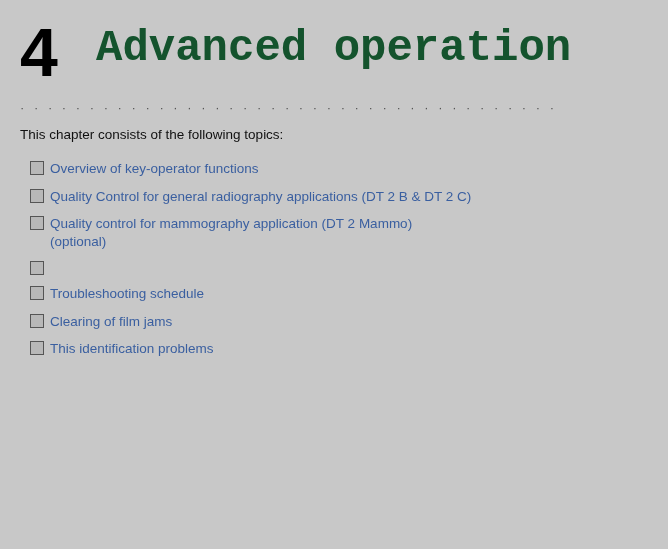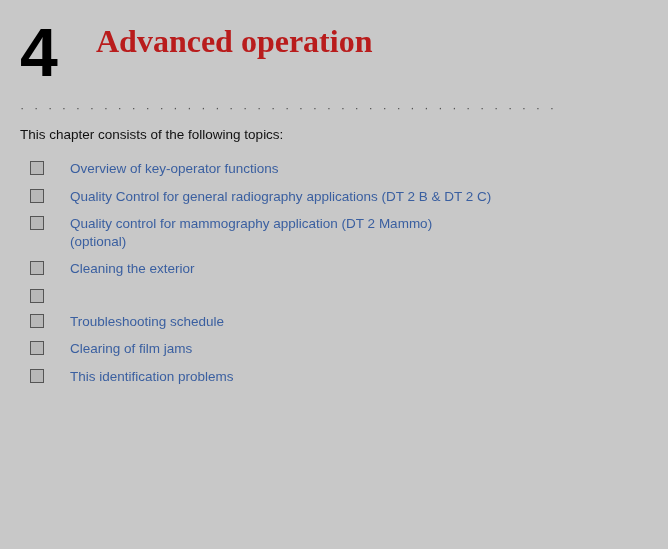--- a/index.html
+++ b/index.html
@@ -34,25 +34,25 @@
     .chapter-number {
       font-size: 68px;
       font-weight: 900;
       color: #000;
       line-height: 1;
       font-family: Arial, sans-serif;
       min-width: 60px;
     }
 
     .chapter-title {
-      font-size: 32px;
+      font-size: 44px;
       font-weight: 700;
-      color: #b91c1c;
+      color: #14532d;
       line-height: 1.2;
-      font-family: Liberation Serif, serif;
+      font-family: Liberation Mono, monospace;
       padding-top: 4px;
     }
 
     .divider-dots {
       width: 100%;
       padding: 4px 20px 8px 20px;
       color: #555;
       font-size: 13px;
       letter-spacing: 3px;
       overflow: hidden;
@@ -67,21 +67,21 @@
 
     .toc-list {
       padding: 4px 20px 0 30px;
       list-style: none;
     }
 
     .toc-item {
       display: flex;
       align-items: flex-start;
       margin-bottom: 10px;
-      gap: 26px;
+      gap: 6px;
     }
 
     .toc-checkbox {
       width: 14px;
       height: 14px;
       border: 1.5px solid #555;
       background: #b8b8b8;
       flex-shrink: 0;
       margin-top: 1px;
       display: inline-block;
@@ -119,24 +119,20 @@
     <li class="toc-item">
       <span class="toc-checkbox"></span>
       <a class="toc-link" href="#">Quality Control for general radiography applications (DT 2 B &amp; DT 2 C)</a>
     </li>
     <li class="toc-item">
       <span class="toc-checkbox"></span>
       <a class="toc-link" href="#">Quality control for mammography application (DT 2 Mammo)<br>(optional)</a>
     </li>
     <li class="toc-item">
       <span class="toc-checkbox"></span>
-      <a class="toc-link" href="#">Cleaning the exterior</a>
-    </li>
-    <li class="toc-item">
-      <span class="toc-checkbox"></span>
     </li>
     <li class="toc-item">
       <span class="toc-checkbox"></span>
       <a class="toc-link" href="#">Troubleshooting schedule</a>
     </li>
     <li class="toc-item">
       <span class="toc-checkbox"></span>
       <a class="toc-link" href="#">Clearing of film jams</a>
     </li>
     <li class="toc-item">

